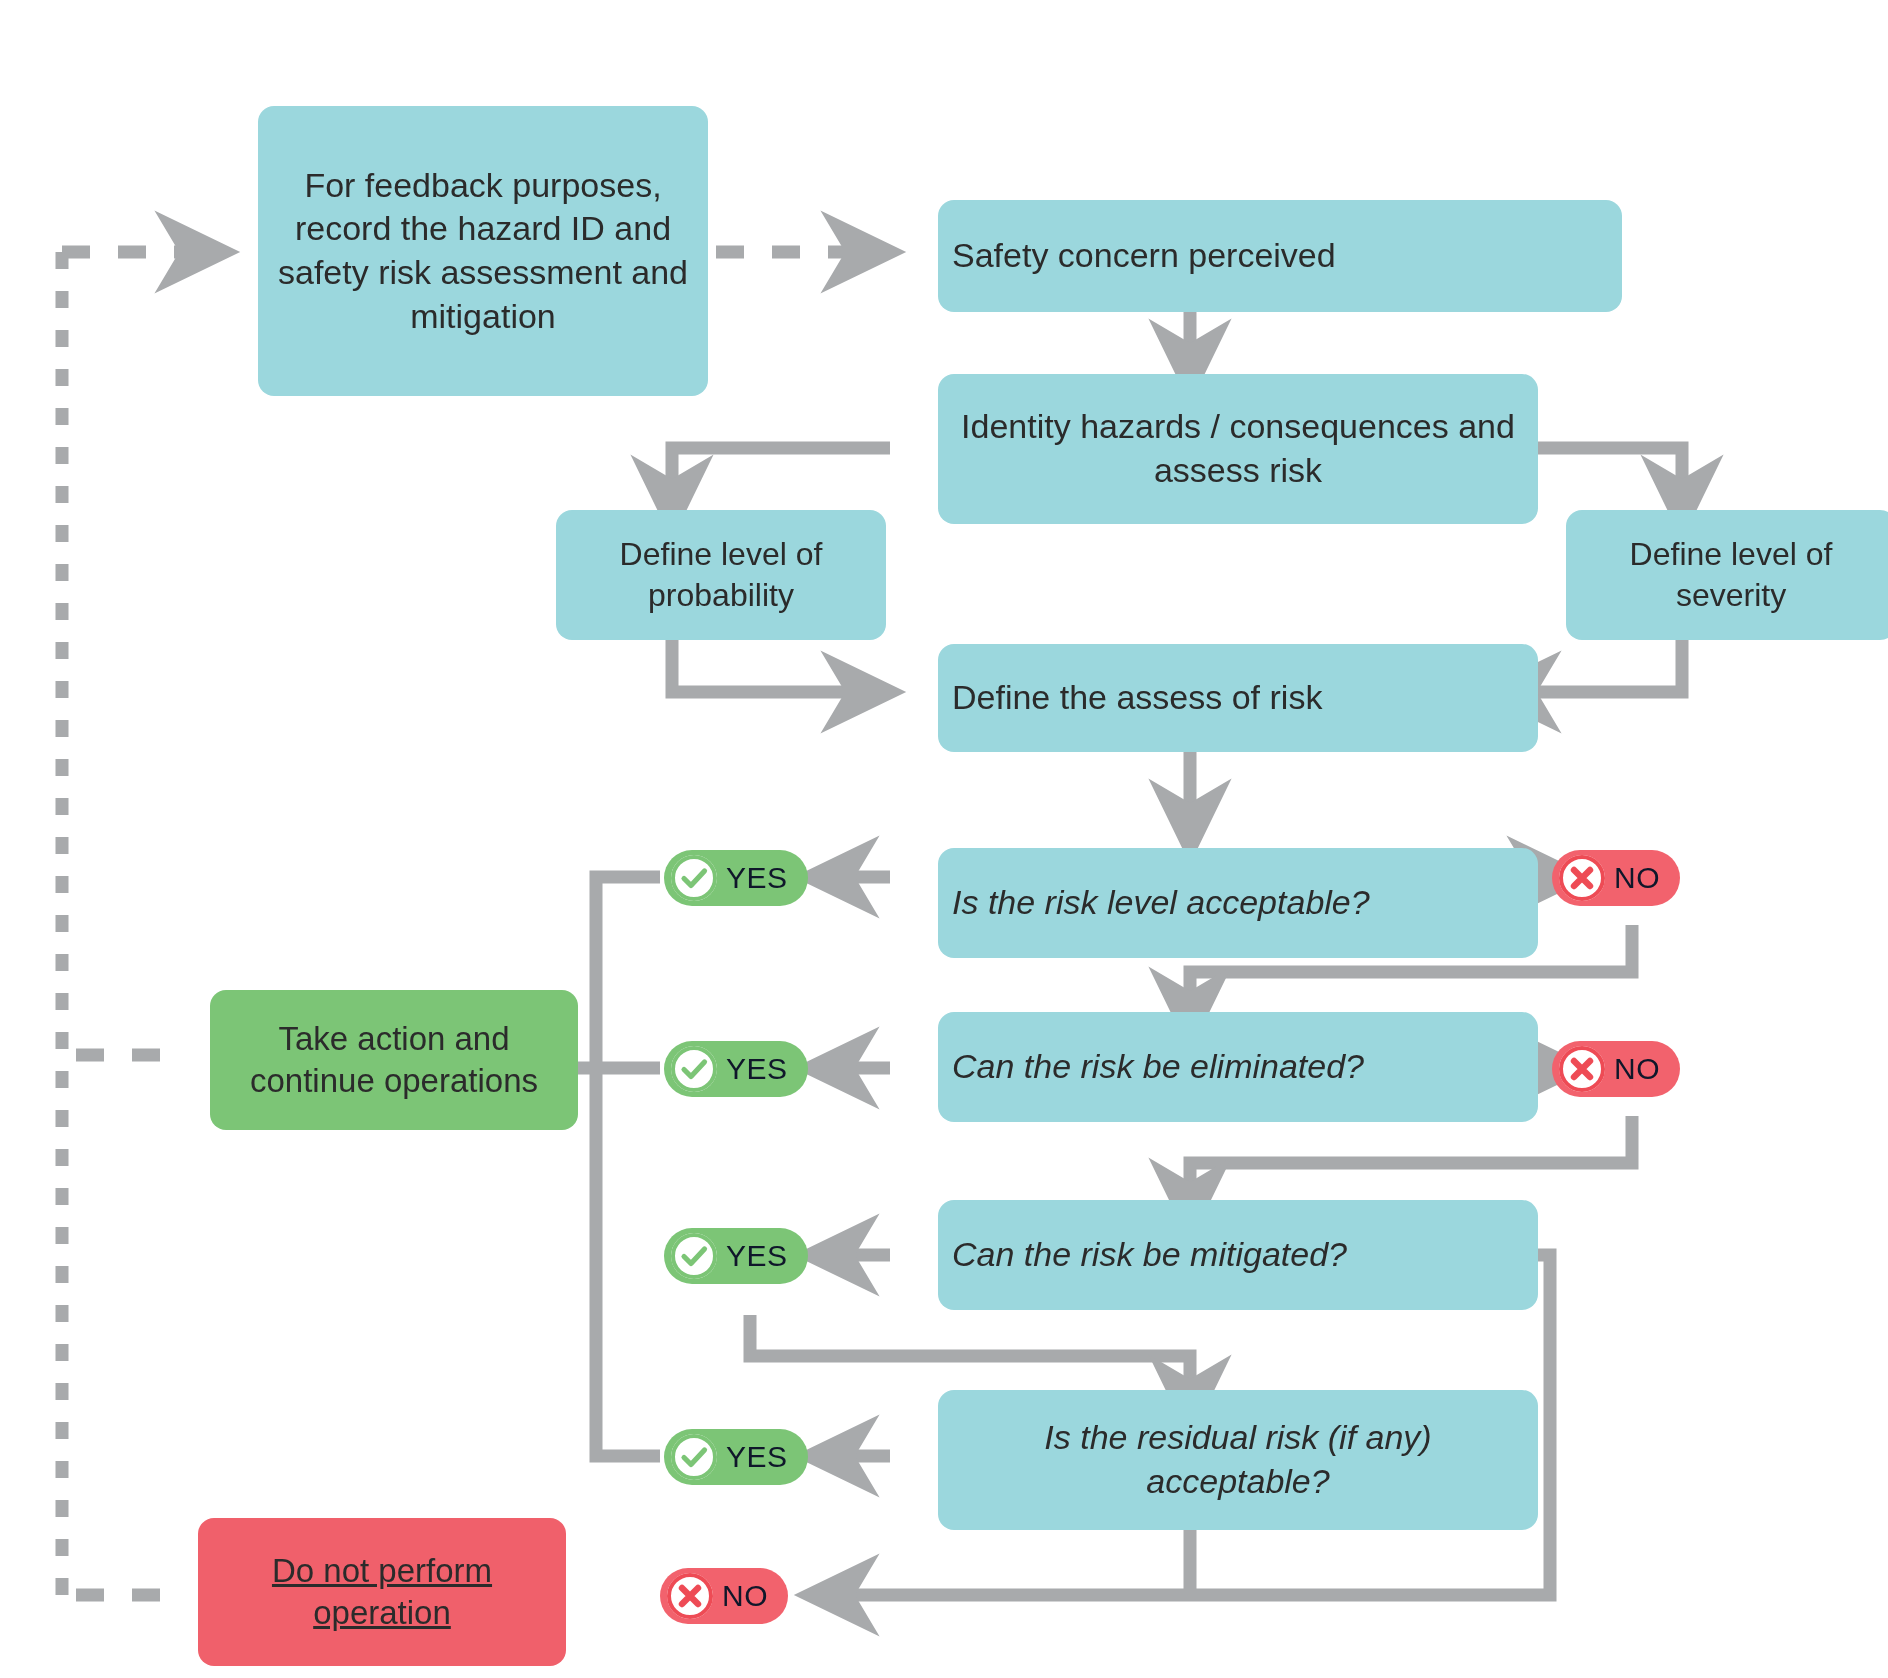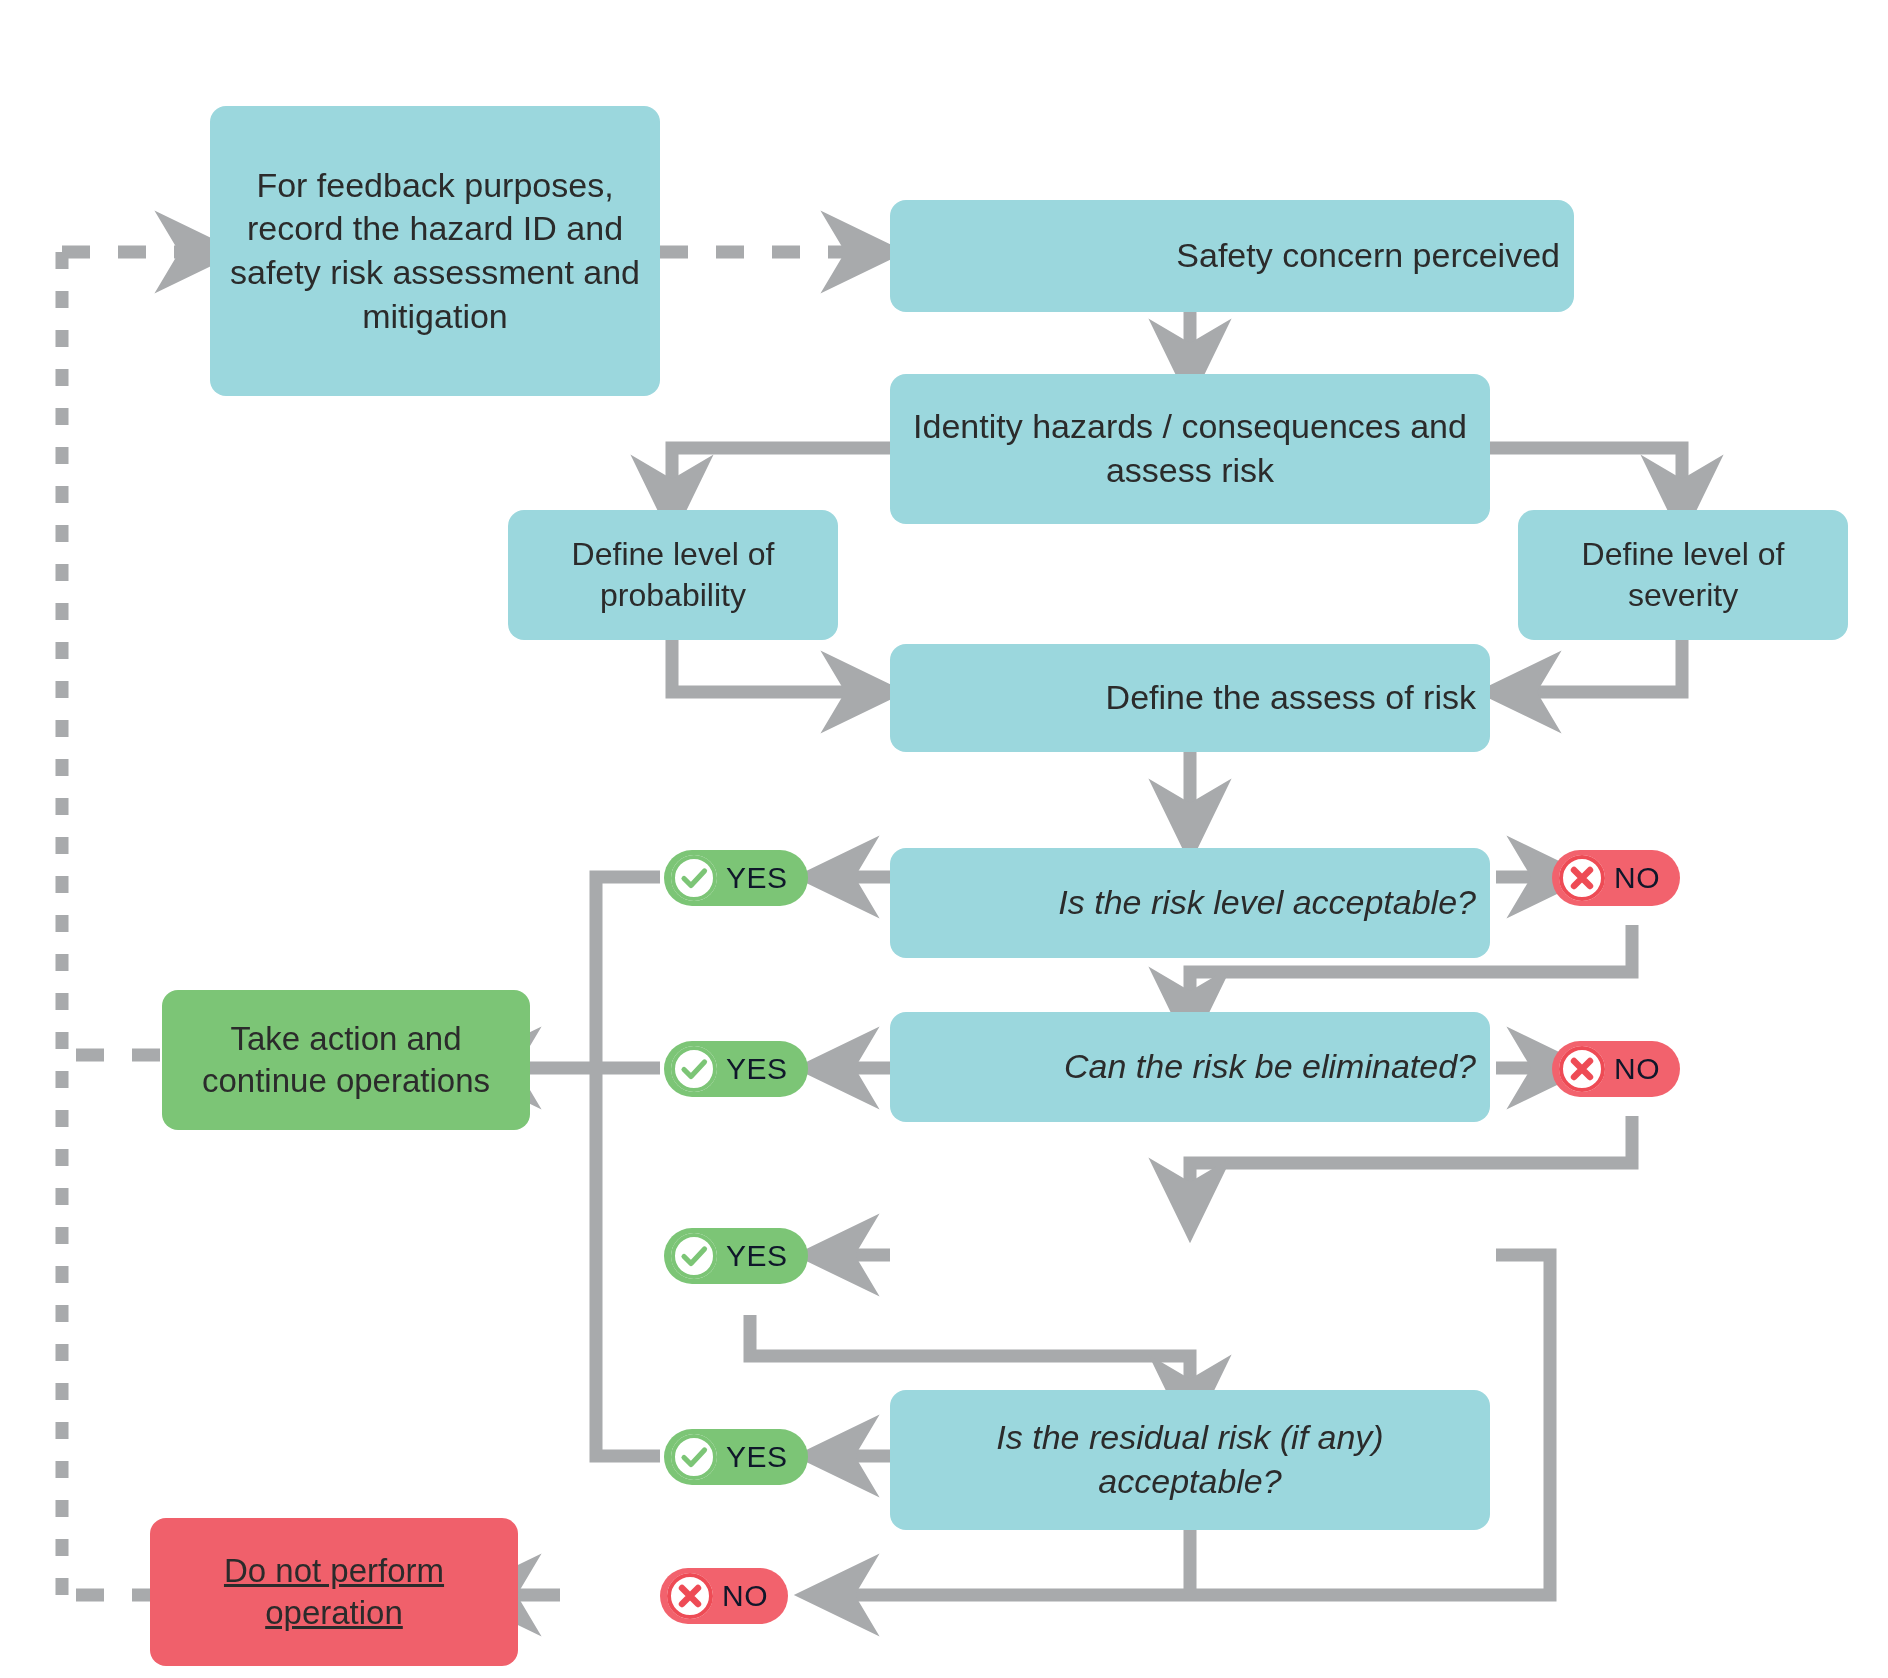--- a/index.html
+++ b/index.html
@@ -23,27 +23,28 @@
     top: 0;
     width: 1888px;
     height: 1678px;
     pointer-events: none;
   }
   .node {
     position: absolute;
     box-sizing: border-box;
     display: flex;
     align-items: center;
-    justify-content: flex-end;
+    justify-content: flex-start;
     text-align: center;
     border-radius: 16px;
     color: #2b2b2b;
     line-height: 1.28;
     padding: 4px 14px;
     z-index: 3;
+    margin-left: 48px;
   }
   .node.teal  { background: #9BD7DD; }
   .node.green { background: #7CC576; }
   .node.red   { background: #F0606B; text-decoration: underline; }
   .node.q     { font-style: italic; }
 
   .badge {
     position: absolute;
     box-sizing: border-box;
     display: flex;
@@ -165,20 +166,23 @@
   </div>
 
   <div class="node teal q" style="left:890px; top:848px; width:600px; height:110px; font-size:34px;">
     <span>Is the risk level acceptable?</span>
   </div>
 
   <div class="node teal q" style="left:890px; top:1012px; width:600px; height:110px; font-size:34px;">
     <span>Can the risk be eliminated?</span>
   </div>
 
+  <div class="node teal q" style="left:890px; top:1200px; width:600px; height:110px; font-size:34px;">
+    <span>Can the risk be mitigated?</span>
+  </div>
 
   <div class="node teal q" style="left:890px; top:1390px; width:600px; height:140px; font-size:34px;">
     <span>Is the residual risk (if any) acceptable?</span>
   </div>
 
   <div class="node green" style="left:162px; top:990px; width:368px; height:140px; font-size:33px;">
     <span>Take action and continue operations</span>
   </div>
 
   <div class="node red" style="left:150px; top:1518px; width:368px; height:148px; font-size:33px;">

